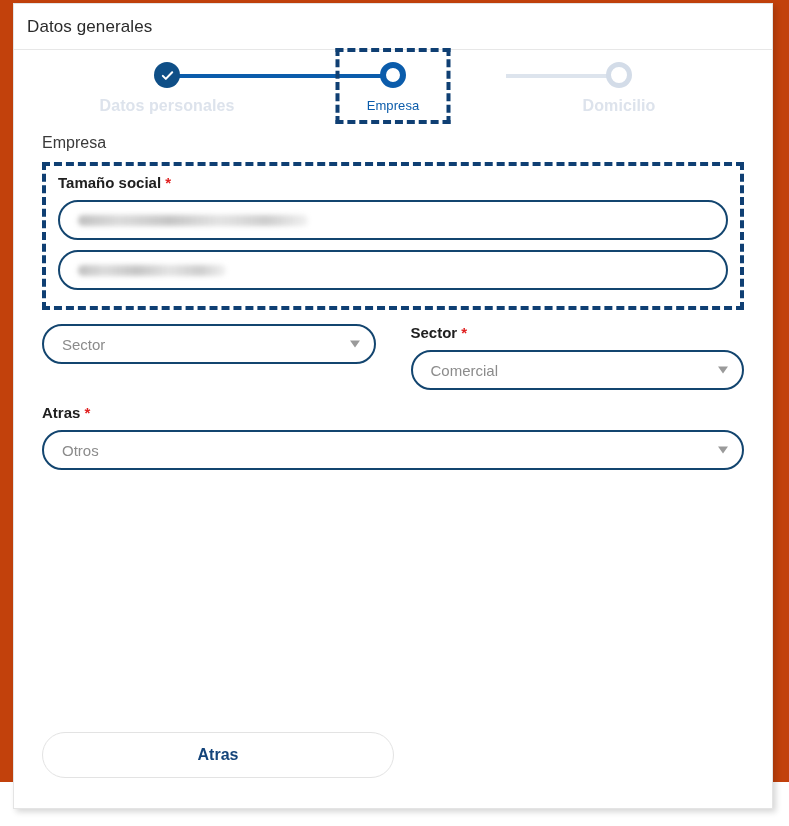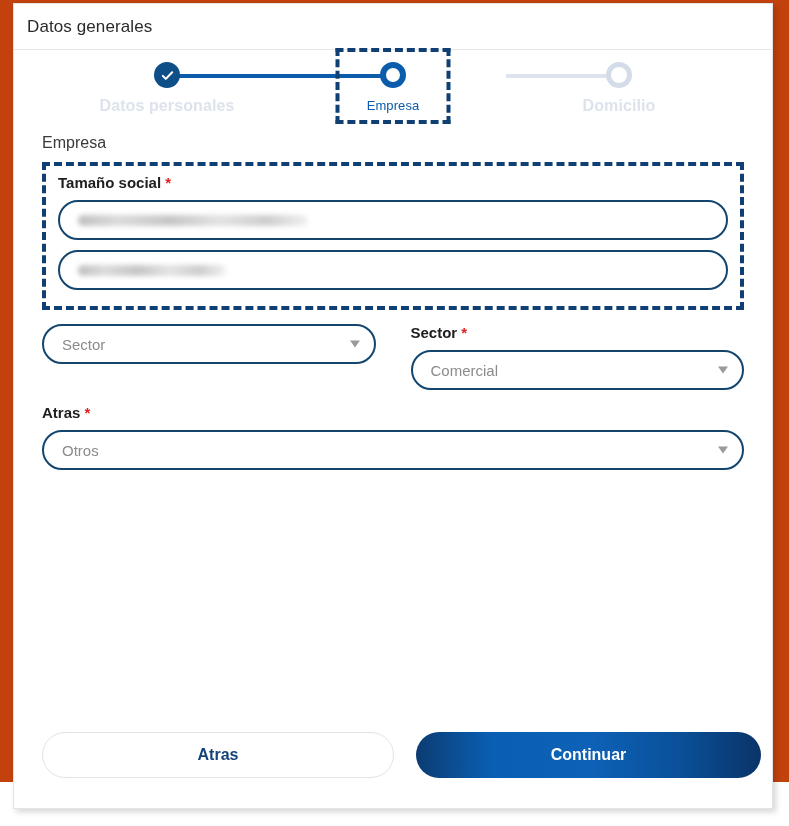--- a/index.html
+++ b/index.html
@@ -367,17 +367,16 @@
         <div class="select-box">
           <span class="select-value">Otros</span>
           <span class="caret"></span>
         </div>
       </div>
 
     </div>
 
     <div class="card-footer">
       <div class="btn btn-back">Atras</div>
-      <div class="btn btn-continue">Continuar</div>
     </div>
 
   </div>
 </div>
 
 </body></html>

